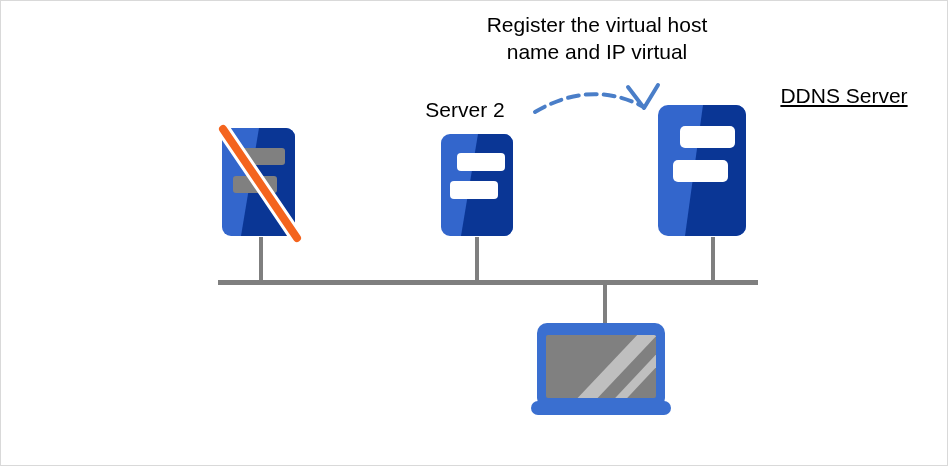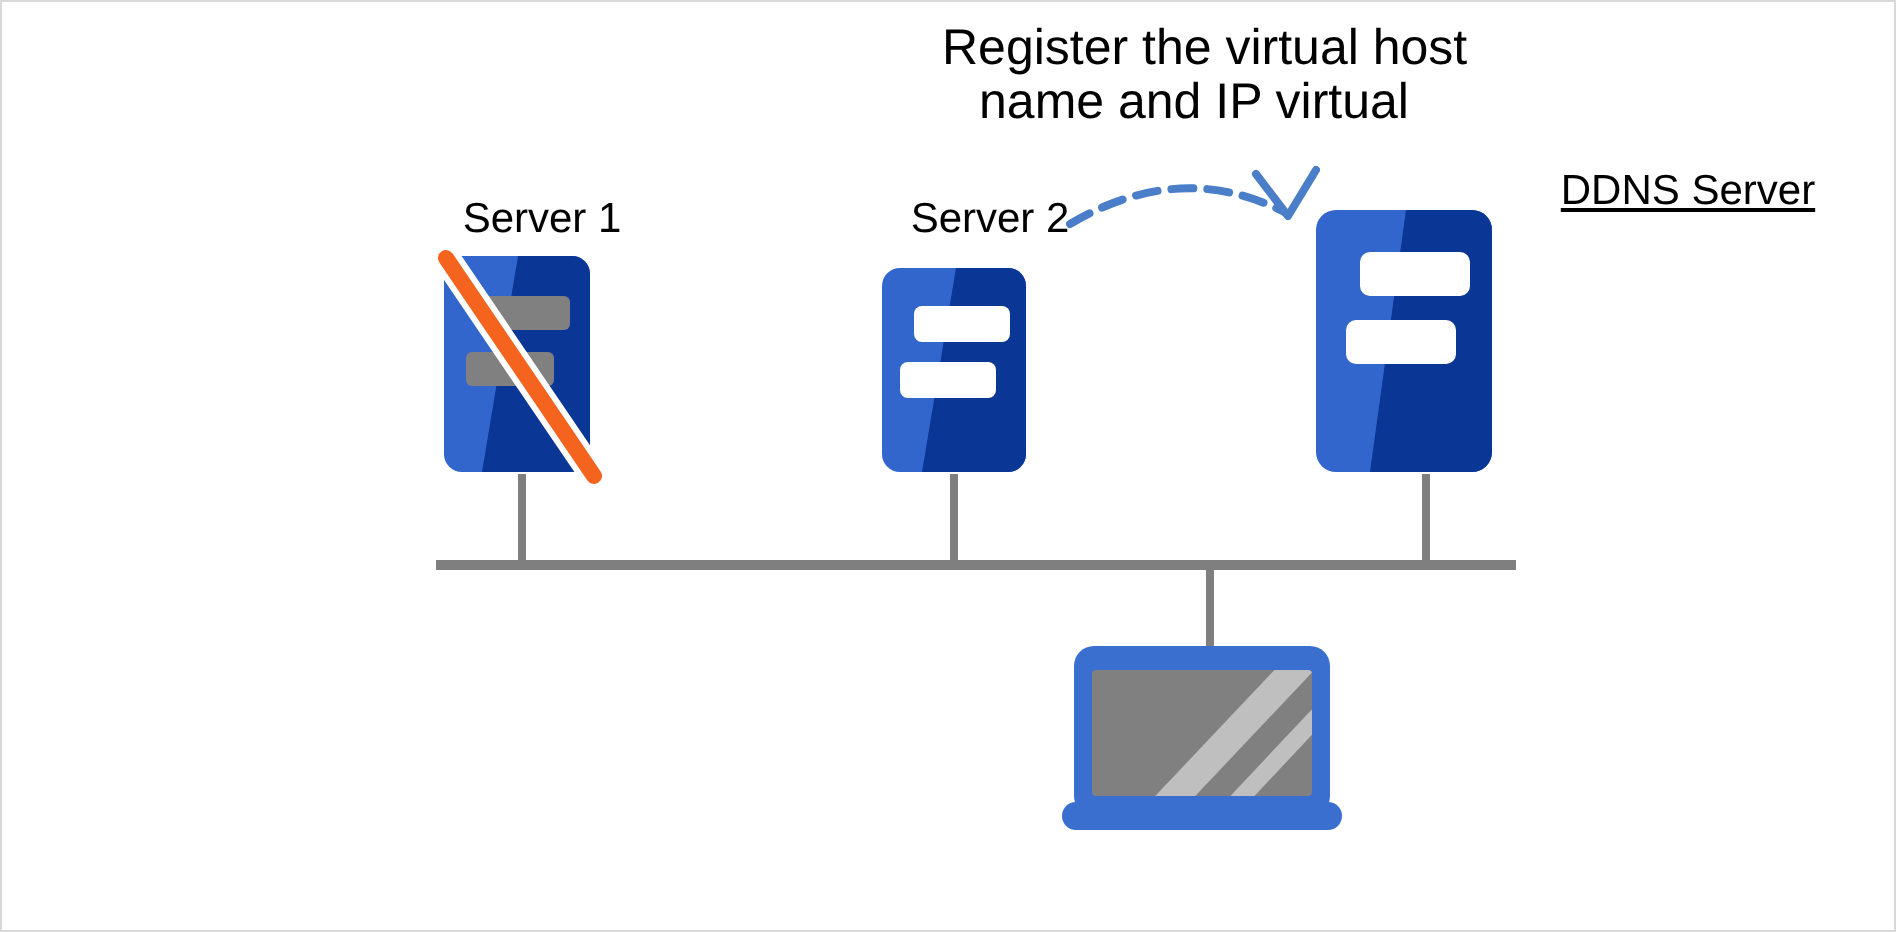--- a/index.html
+++ b/index.html
@@ -31,25 +31,25 @@
     color: #000000;
     font-size: 21px;
     line-height: 26px;
     white-space: pre;
     text-align: center;
   }
   #annotation-text {
     left: 470px;
     top: 10px;
     width: 252px;
-    font-size: 25px;
+    font-size: 21px;
     line-height: 27px;
   }
   #label-server1 { left: 200px; top: 96px; width: 140px; }
-  #label-server2 { left: 424px; top: 96px; width: 140px; }
+  #label-server2 { left: 394px; top: 96px; width: 140px; }
   #label-ddns    { left: 758px; top: 82px;  width: 170px; text-decoration: underline; }
   #label-client  { left: 540px; top: 418px; width: 130px; }
 </style>
 </head>
 <body>
 
 <div id="canvas">
 
   <svg class="svg-layer" viewBox="0 0 948 466">
 
@@ -125,17 +125,16 @@
 
     <g>
       <path d="M 534 111 Q 590 78 643 106" fill="none" stroke="#4A7EC8" stroke-width="4" stroke-linecap="round" stroke-dasharray="11 7"></path>
       <polyline points="627,86 643,107 657,84" fill="none" stroke="#4A7EC8" stroke-width="4" stroke-linecap="round" stroke-linejoin="round"></polyline>
     </g>
 
   </svg>
 
   <div class="label" id="annotation-text"><span>Register the virtual host</span><br><span>name and IP virtual</span></div>
 
-  <div class="label" id="label-server1">Server 1</div>
   <div class="label" id="label-server2">Server 2</div>
   <div class="label" id="label-ddns">DDNS Server</div>
 
 </div>
 
 </body></html>

